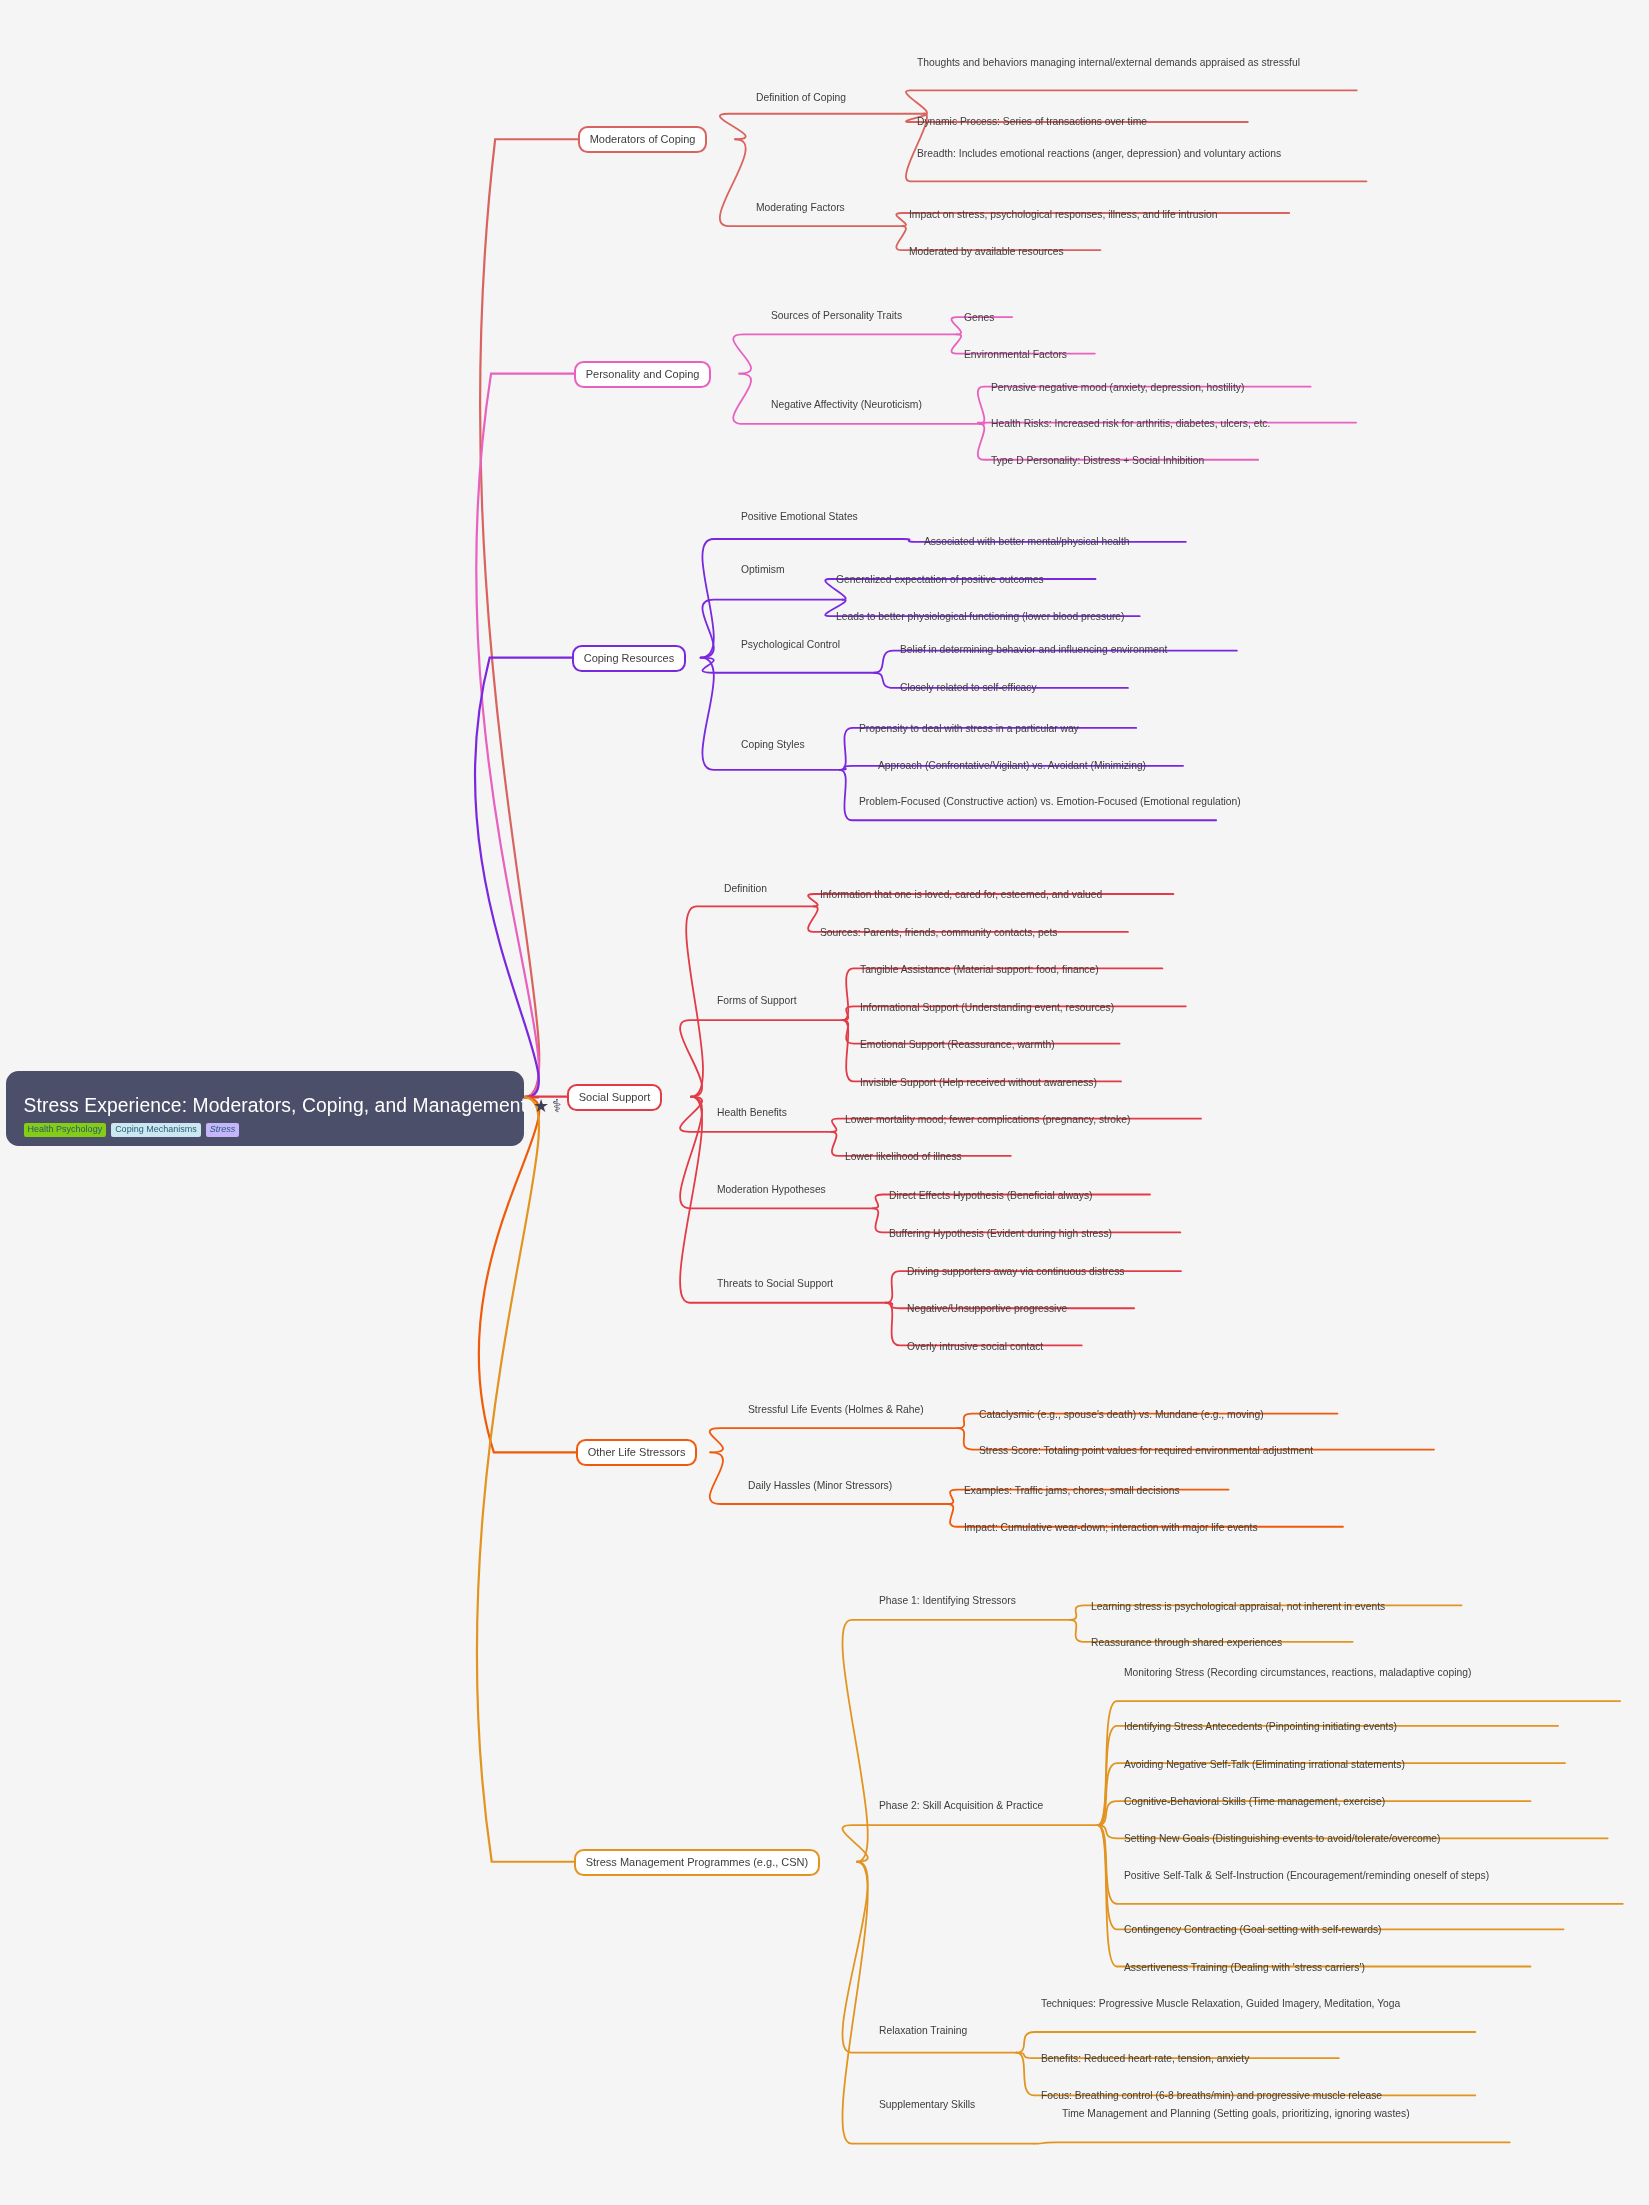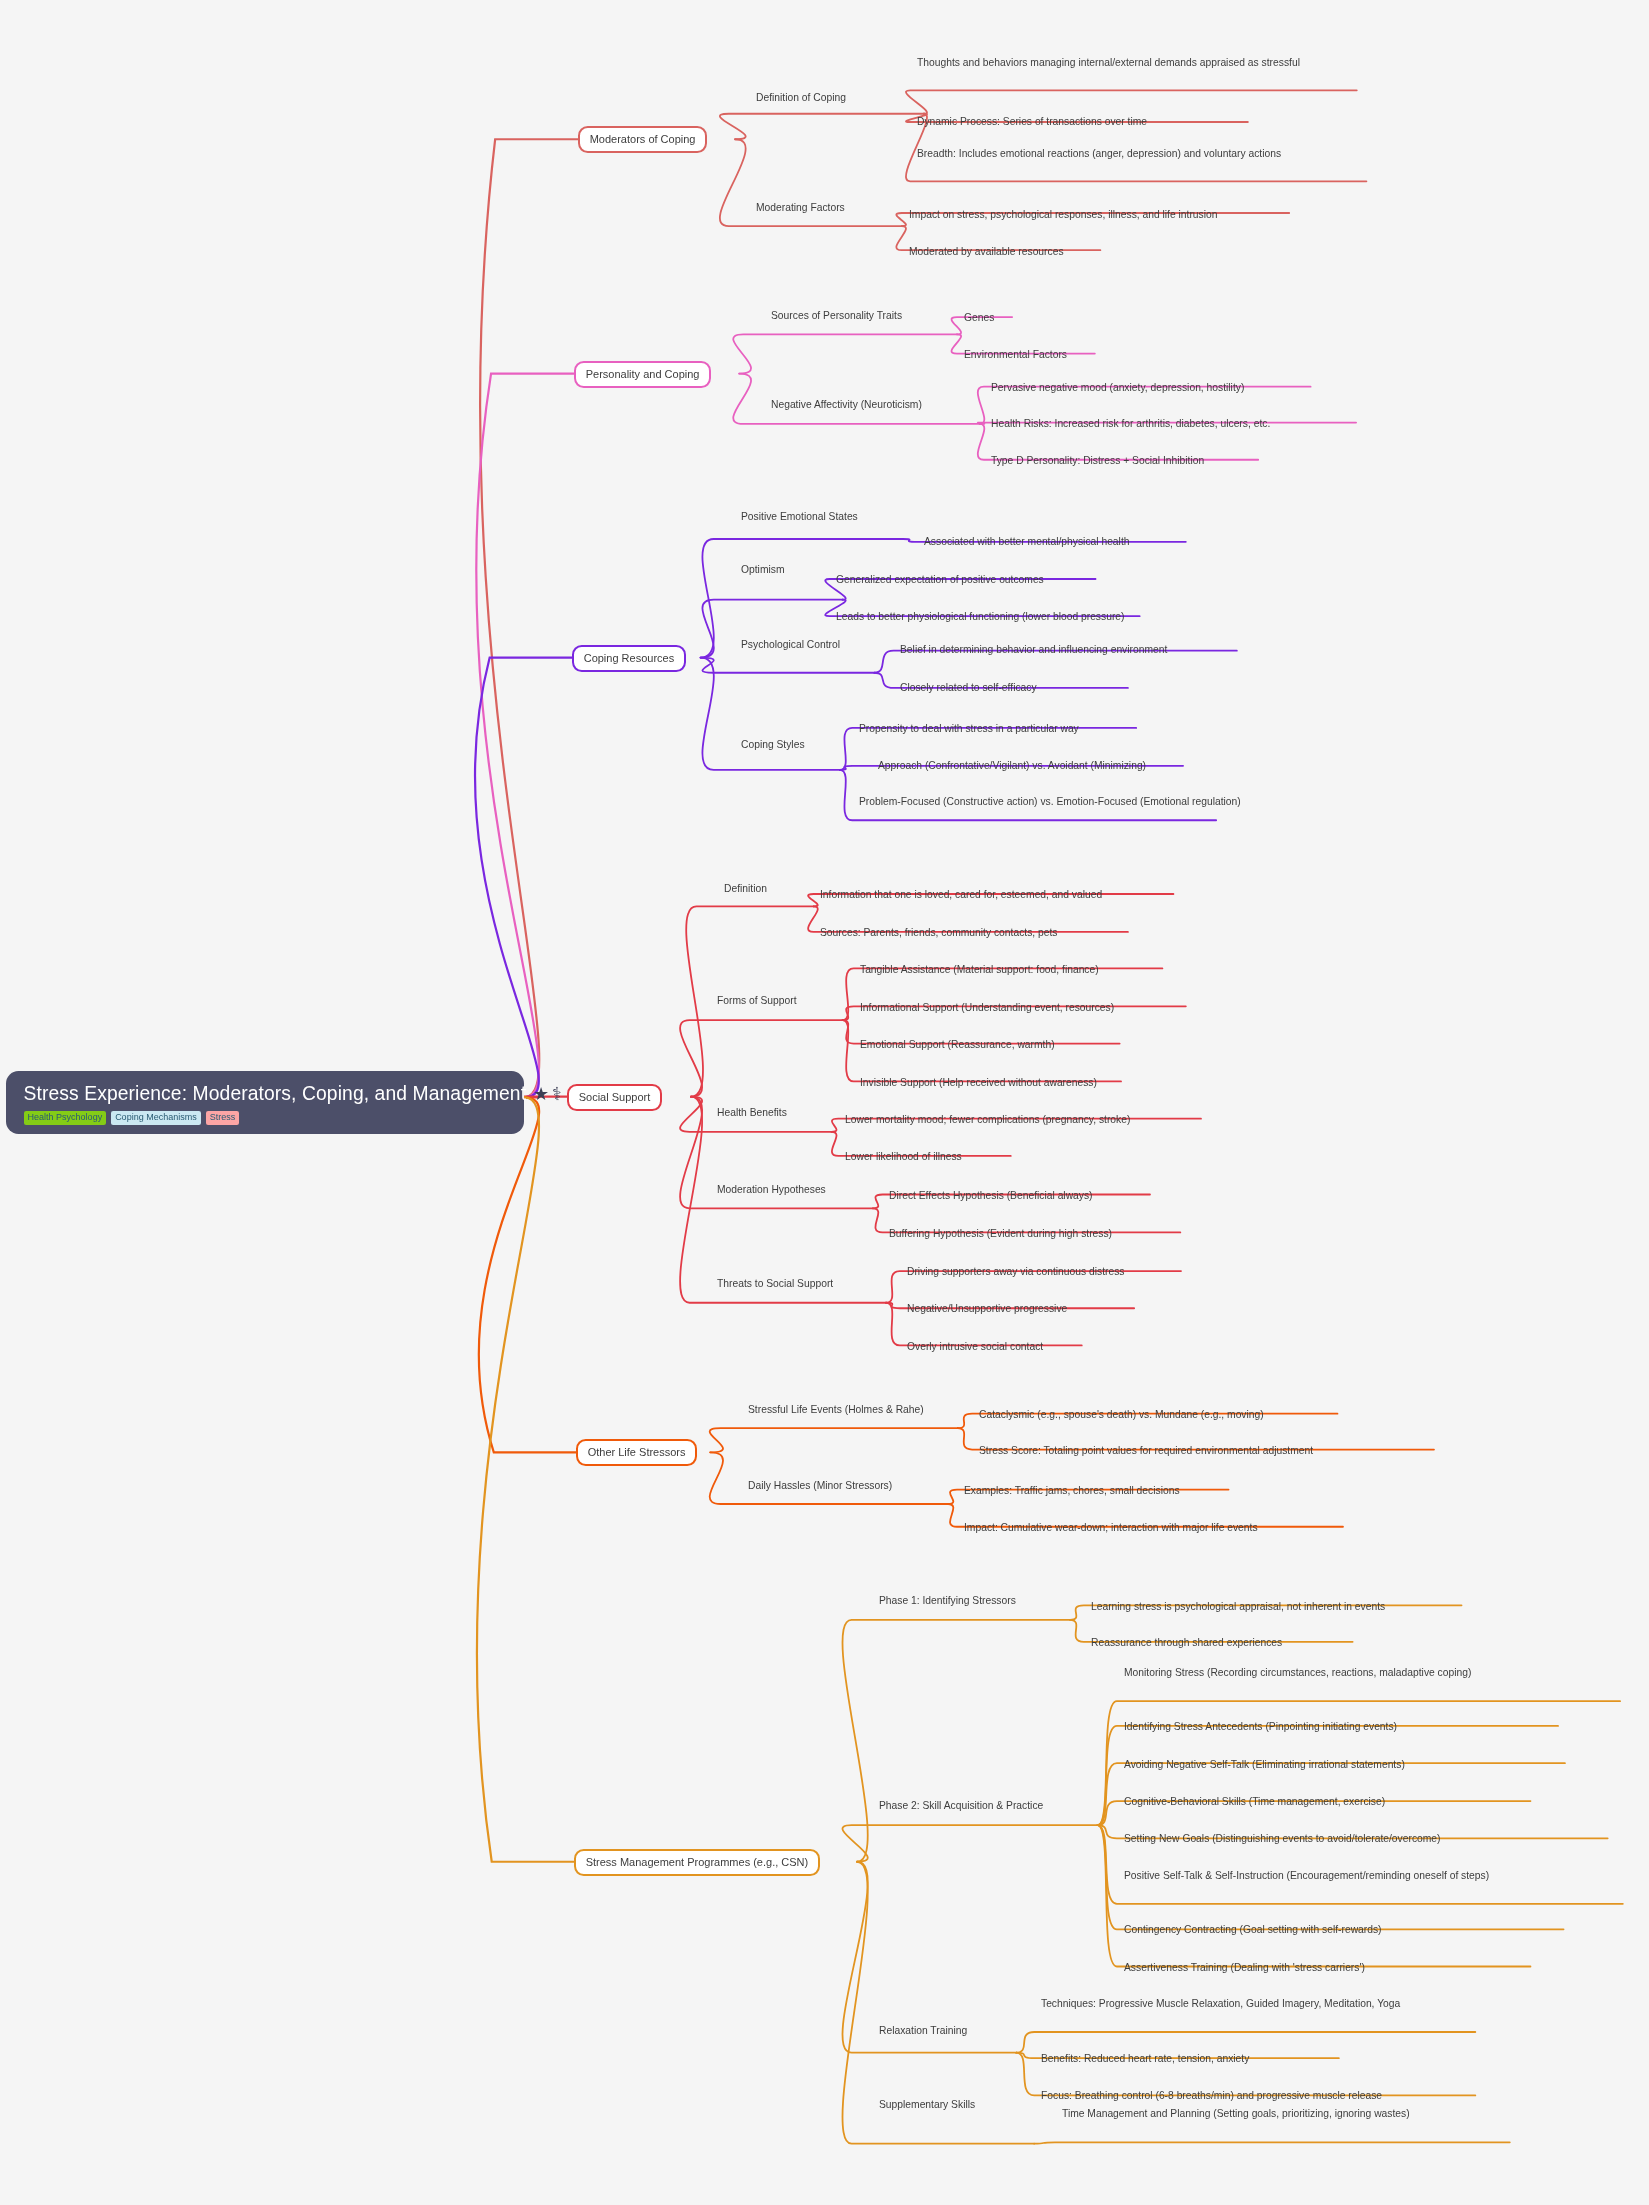--- a/index.html
+++ b/index.html
@@ -21,20 +21,21 @@
     padding:12.4px 18px 9.7px 18px;
     box-sizing:border-box;
     color:#ffffff;
   }
   .root-title{
     font-size:19.3px;
     letter-spacing:0.1px;
     white-space:nowrap;
     display:flex;align-items:center;gap:6.9px;
     line-height:1.1;
+    margin-top:12px;
   }
   .root-icons{display:inline-flex;align-items:center;gap:2.8px;color:#3c3f55;font-size:18px;line-height:1;}
   .root-tags{margin-top:6.2px;display:flex;gap:4.8px;}
   .root-tag{
     background:#cbe8f2;color:#2a5b73;
     font-size:9px;
     padding:1.4px 4.1px 2.1px 4.1px;
     border-radius:2.1px;
     white-space:nowrap;
     line-height:1.15;
@@ -298,21 +299,21 @@
     <div class="root-title">
       <span>Stress Experience: Moderators, Coping, and Management</span>
       <span class="root-icons">
         <span>★</span>
         <span>⚕</span>
       </span>
     </div>
     <div class="root-tags" id="root-tags">
         <span class="root-tag" style="background: #84cc16; color: rgb(42, 91, 115);">Health Psychology</span>
         <span class="root-tag" style="background: rgb(203, 232, 242); color: rgb(42, 91, 115);">Coping Mechanisms</span>
-        <span class="root-tag" style="background: #fca5a5; color: rgb(42, 91, 115);">Stress</span>
+        <span class="root-tag" style="background: #c4b5fd; color: rgb(42, 91, 115); font-style: italic;">Stress</span>
       </div>
   </div>
 
   <div id="nodes-layer">
       <div class="l1" style="left: 578px; top: 126px; border-color: rgb(217, 99, 95);"><span>Moderators of Coping</span></div>
       <div class="lbl nowrap" style="left: 756px; top: 91px;">Definition of Coping</div>
       <div class="lbl wrap" style="left: 917px; top: 39px; width: 441px;">Thoughts and behaviors managing internal/external demands appraised as stressful</div>
       <div class="lbl wrap" style="left: 917px; top: 98px; width: 441px;">Dynamic Process: Series of transactions over time</div>
       <div class="lbl wrap" style="left: 917px; top: 130px; width: 441px;">Breadth: Includes emotional reactions (anger, depression) and voluntary actions</div>
       <div class="lbl nowrap" style="left: 756px; top: 201px;">Moderating Factors</div>

